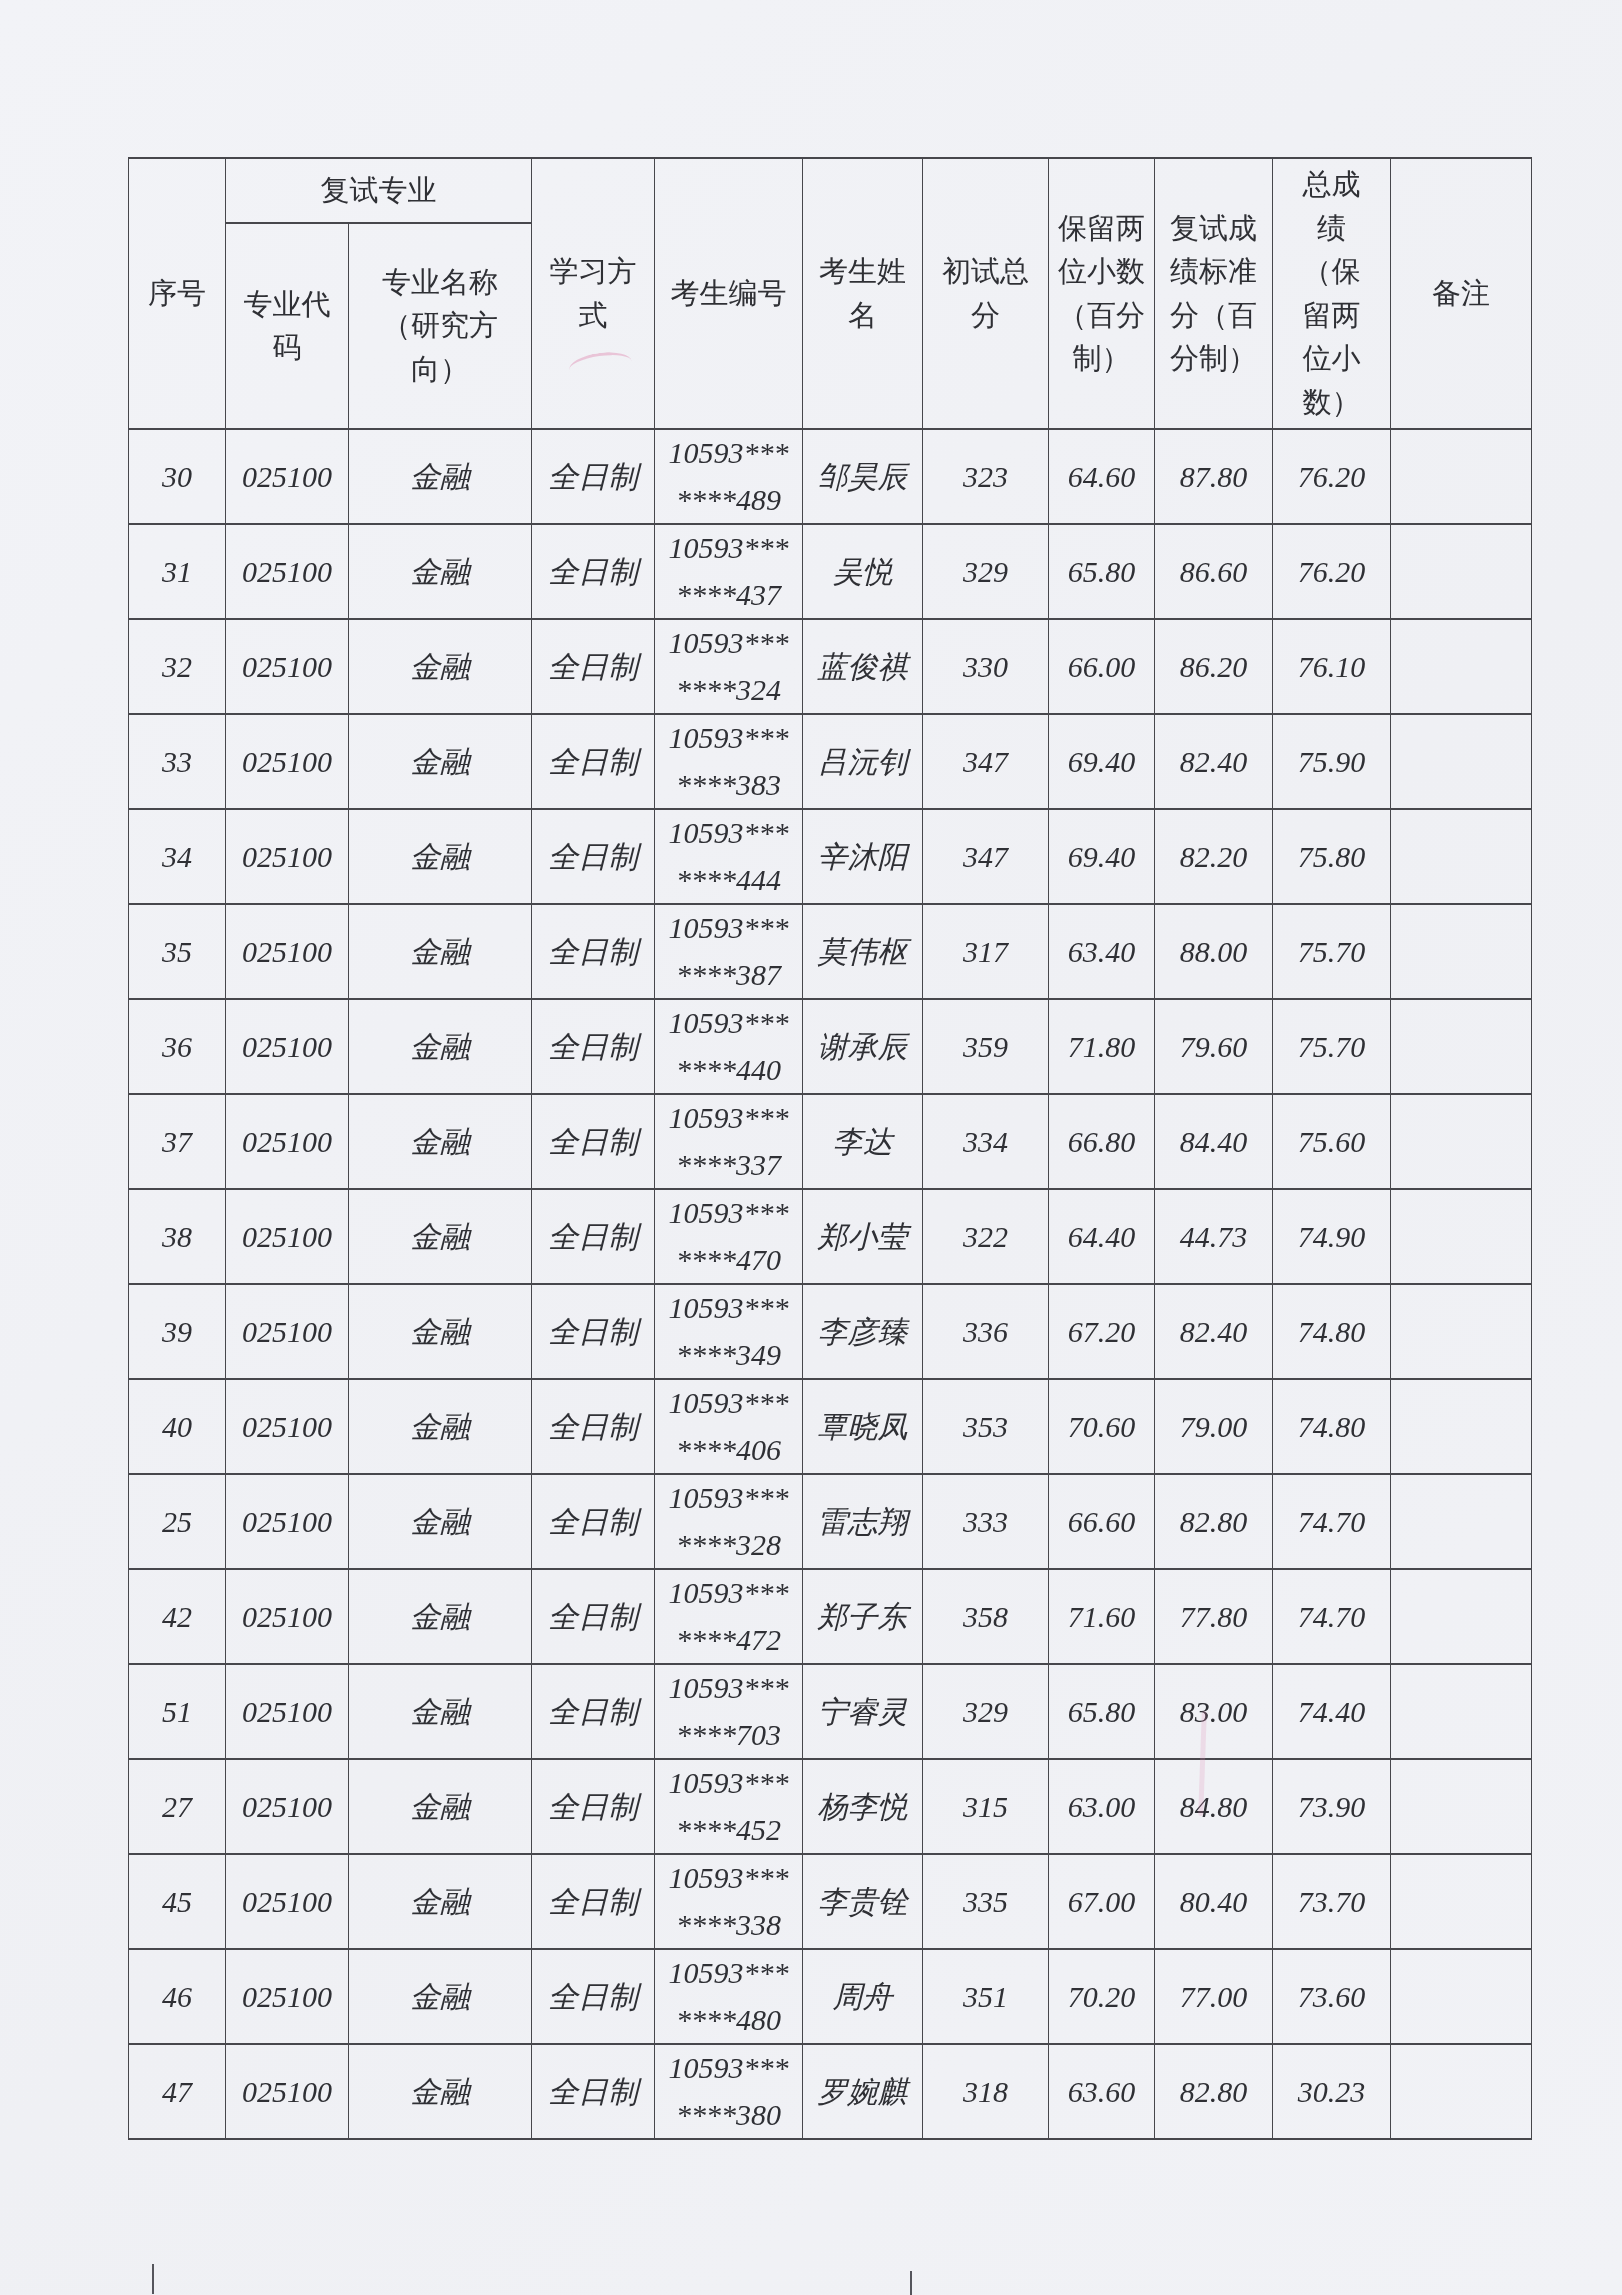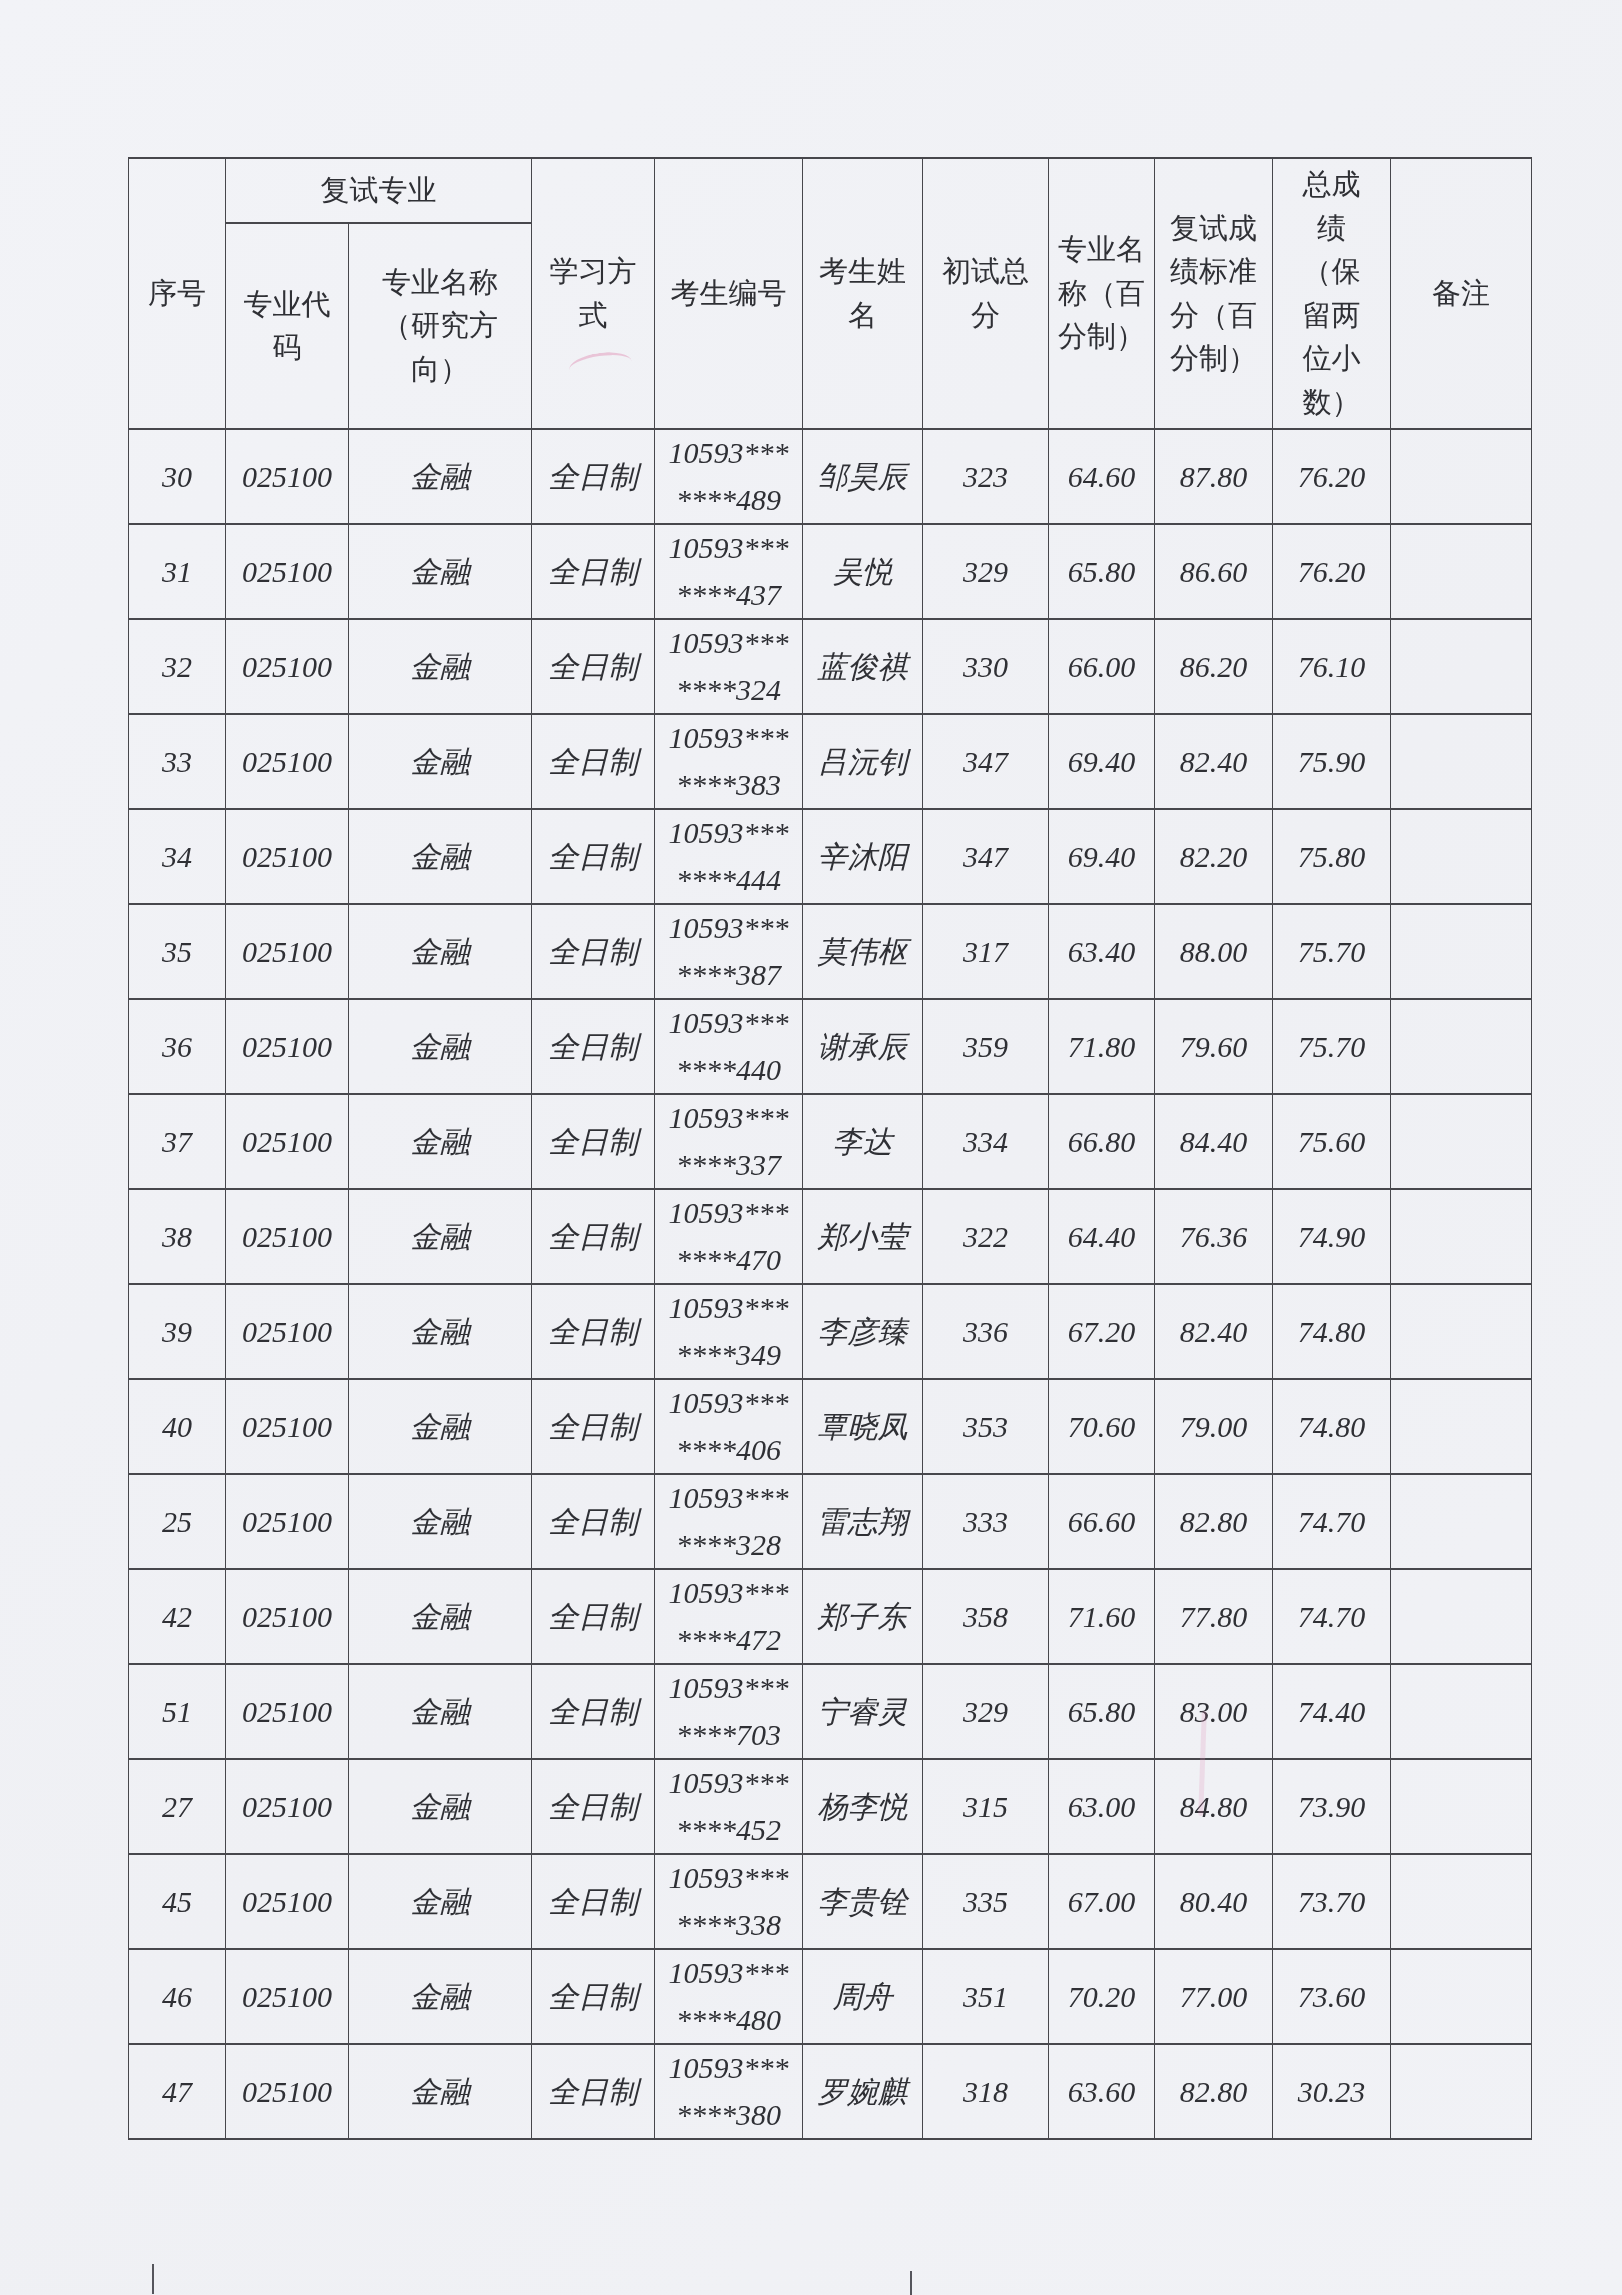--- a/index.html
+++ b/index.html
@@ -94,21 +94,21 @@
         <col style="width:141px">
     </colgroup>
     <thead>
       <tr class="h1">
         <th rowspan="2">序号</th>
         <th colspan="2">复试专业</th>
         <th rowspan="2">学习方式</th>
         <th rowspan="2">考生编号</th>
         <th rowspan="2">考生姓名</th>
         <th rowspan="2">初试总分</th>
-        <th rowspan="2" class="c-std">专业名称（百分制）</th>
+        <th rowspan="2" class="c-std">保留两位小数（百分制）</th>
         <th rowspan="2">复试成绩标准分（百分制）</th>
         <th rowspan="2" class="c-final" style="padding:0 25px">总成绩（保留两位小数）</th>
         <th rowspan="2">备注</th>
       </tr>
       <tr class="h2">
         <th>专业代码</th>
         <th>专业名称（研究方向）</th>
       </tr>
     </thead>
     <tbody>
@@ -246,21 +246,21 @@
         <td>025100</td>
         <td>金融</td>
         <td>全日制</td>
         <td class="cand">
           <div>10593***</div>
           <div>****470</div>
         </td>
         <td>郑小莹</td>
         <td>322</td>
         <td>64.40</td>
-        <td>76.36</td>
+        <td>44.73</td>
         <td>74.90</td>
         <td></td>
       </tr>
         <tr>
         <td>39</td>
         <td>025100</td>
         <td>金融</td>
         <td>全日制</td>
         <td class="cand">
           <div>10593***</div>

